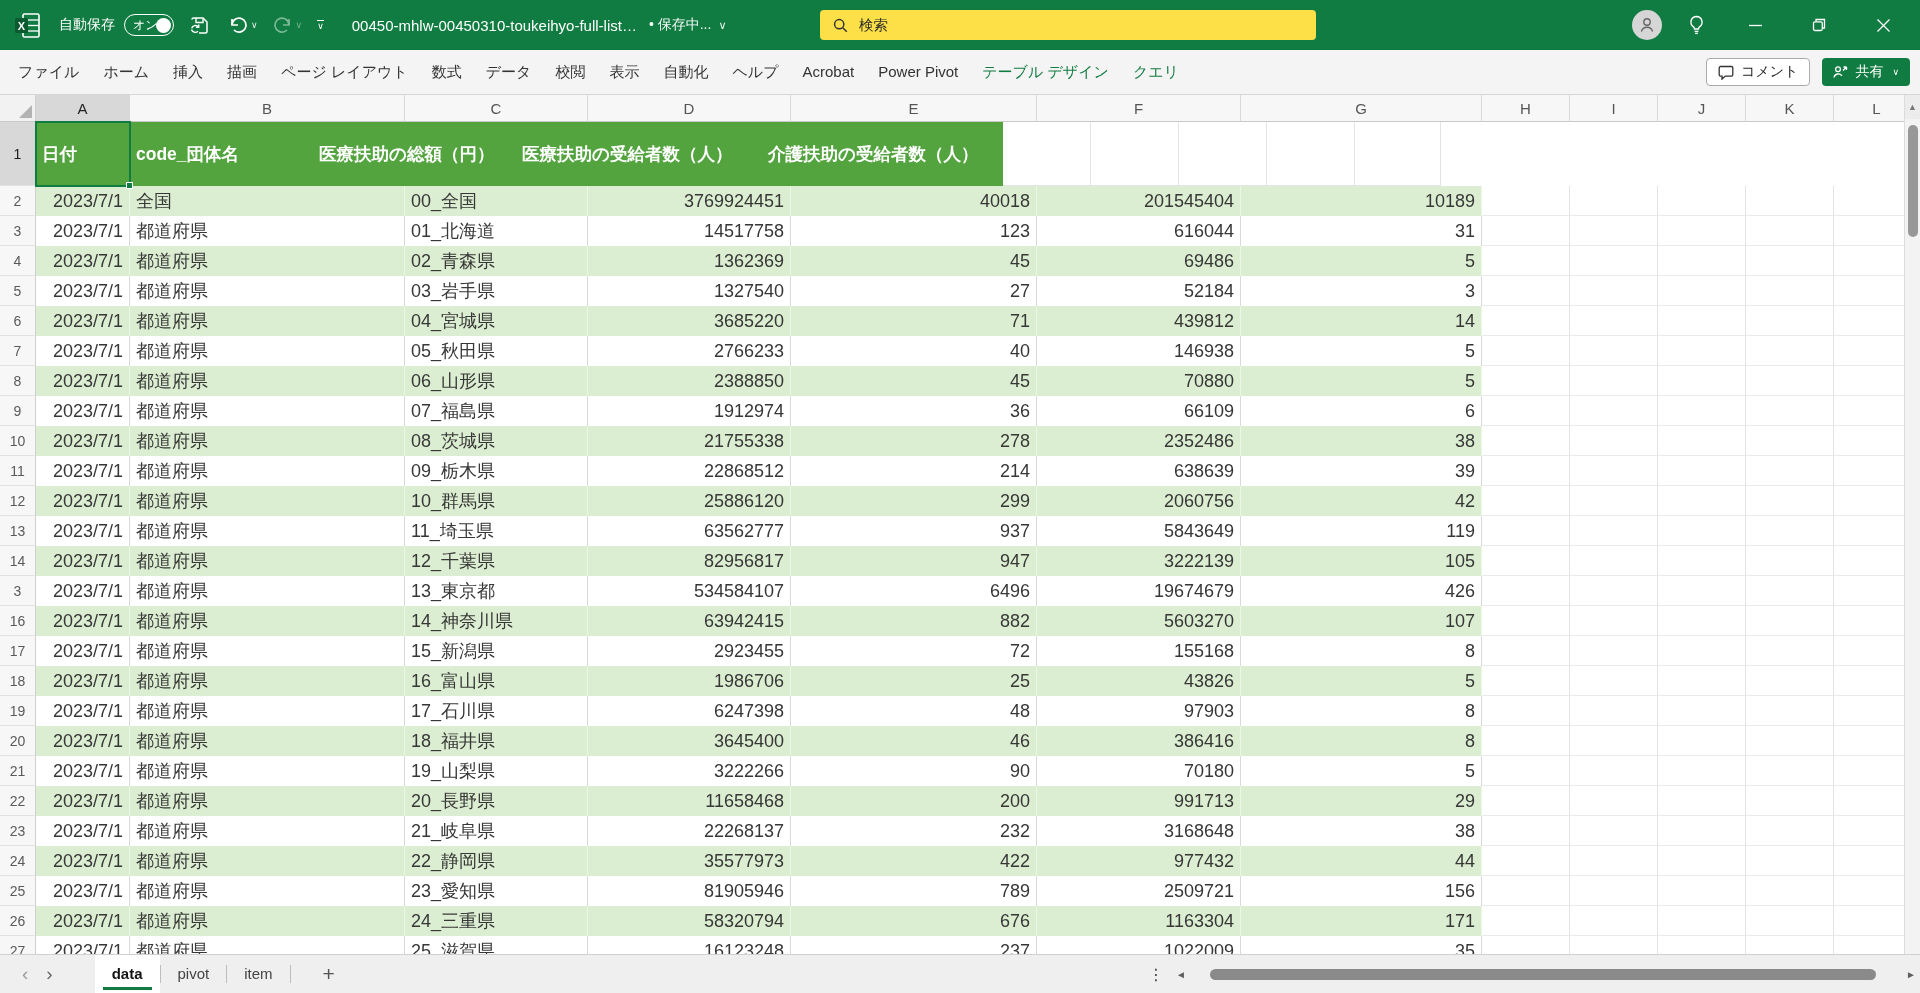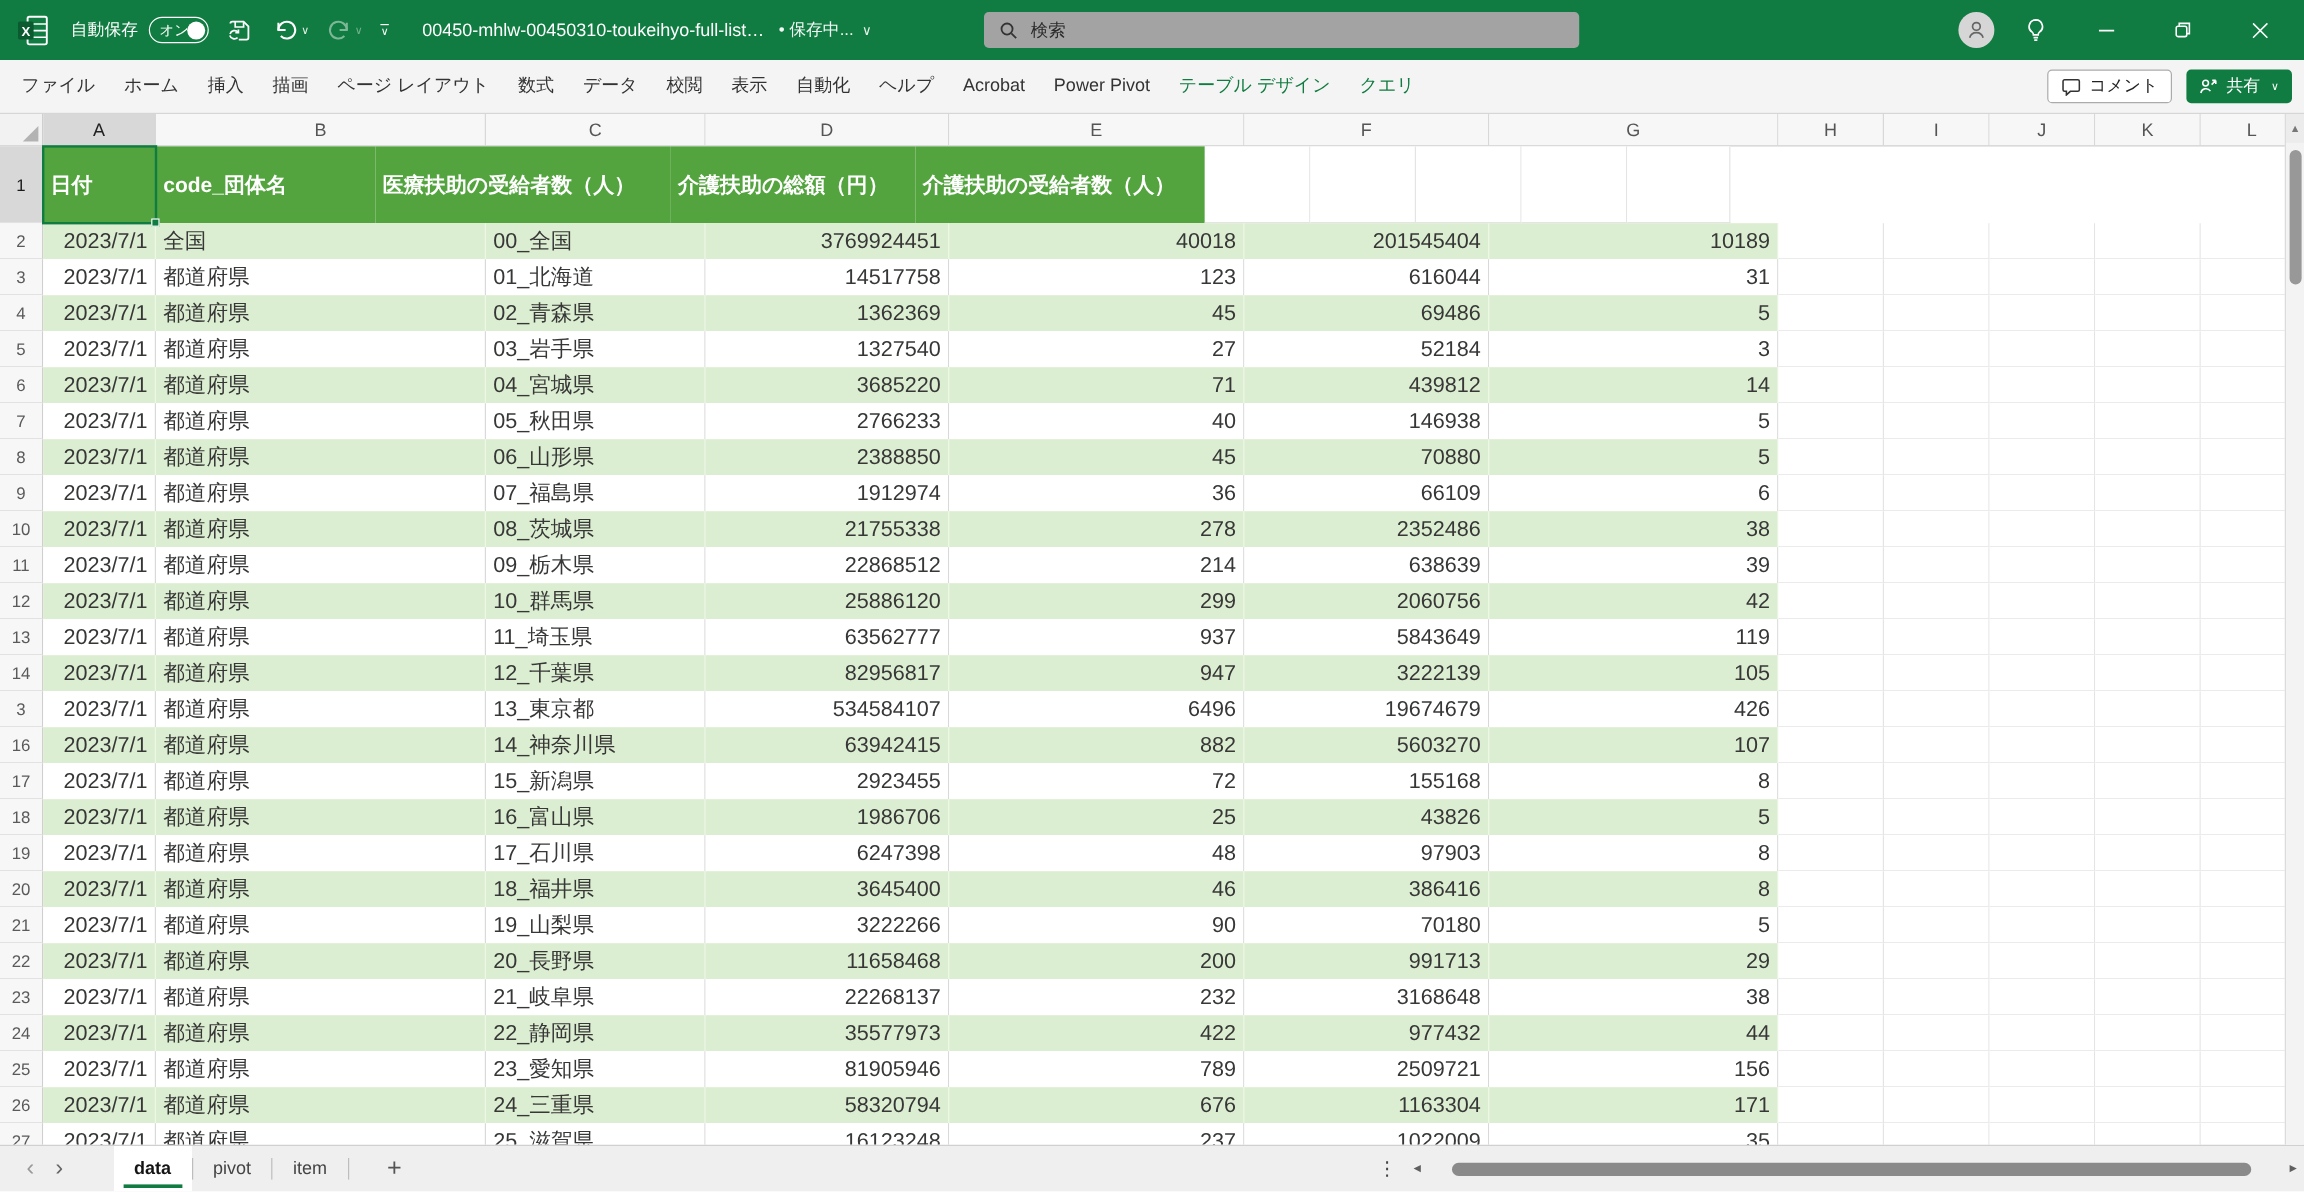--- a/index.html
+++ b/index.html
@@ -11,21 +11,21 @@
   .tb-logo { width:27px; height:27px; margin-left:14px; flex:none; }
   .tb-autosave-label { margin-left:18px; font-size:14px; white-space:nowrap; }
   .tb-toggle { margin-left:9px; width:50px; height:22px; border:1.5px solid #fff; border-radius:12px; display:flex; align-items:center; position:relative; flex:none; }
   .tb-toggle .t-label { font-size:12px; margin-left:8px; }
   .tb-toggle .t-knob { position:absolute; right:2px; width:15px; height:15px; border-radius:50%; background:#fff; }
   .tb-ico { margin-left:16px; display:flex; align-items:center; flex:none; }
   .tb-chev { font-size:9px; margin-left:3px; opacity:.9; }
   .dim { opacity:.45; }
   .tb-filename { margin-left:28px; font-size:15px; white-space:nowrap; }
   .tb-status { margin-left:12px; font-size:14px; white-space:nowrap; opacity:.95; }
-  .tb-search { position:absolute; left:820px; top:10px; width:496px; height:30px; background:#a3a3a3; border-radius:4px; display:flex; align-items:center; color:#333; }
+  .tb-search { position:absolute; left:820px; top:10px; width:496px; height:30px; background:#fde047; border-radius:4px; display:flex; align-items:center; color:#333; }
   .tb-search svg { margin-left:13px; }
   .tb-search .s-text { margin-left:11px; font-size:14.5px; color:#2b2b2b; }
   .tb-right { position:absolute; right:0; top:0; height:50px; display:flex; align-items:center; }
   .avatar { width:30px; height:30px; border-radius:50%; background:#D6D6D6; display:flex; align-items:center; justify-content:center; }
   .cap-btn { width:46px; height:50px; display:flex; align-items:center; justify-content:center; }
   .bulb { width:40px; height:50px; display:flex; align-items:center; justify-content:center; margin-left:14px; }
 
   
   .ribbon { height:45px; background:#F4F4F4; border-bottom:1px solid #D6D6D6; display:flex; align-items:center; position:relative; }
   .rtabs { display:flex; margin-left:6px; }
@@ -222,22 +222,22 @@
       <div class="clet" style="width: 88px;">I</div>
       <div class="clet" style="width: 88px;">J</div>
       <div class="clet" style="width: 88px;">K</div>
       <div class="clet" style="width: 86px;">L</div>
     </div>
   <div id="rows">
       <div class="grid-row hdr-row">
         <div class="gut sel" style="width: 36px;">1</div>
         <div class="hcell" style="width: 94px;">日付</div>
         <div class="hcell" style="width: 183px;">code_団体名</div>
+        <div class="hcell" style="width: 203px;">医療扶助の総額（円）</div>
         <div class="hcell" style="width: 246px;">医療扶助の受給者数（人）</div>
-        <div class="hcell" style="width: 204px;">介護扶助の総額（円）</div>
         <div class="hcell" style="width: 241px;">介護扶助の受給者数（人）</div>
         <div class="ec" style="width: 88px;"></div>
         <div class="ec" style="width: 88px;"></div>
         <div class="ec" style="width: 88px;"></div>
         <div class="ec" style="width: 88px;"></div>
         <div class="ec" style="width: 86px;"></div>
       </div>
       <div class="grid-row drow banded">
         <div class="gut" style="width: 36px;">2</div>
         <div class="dc num" style="width: 94px;">2023/7/1</div>

